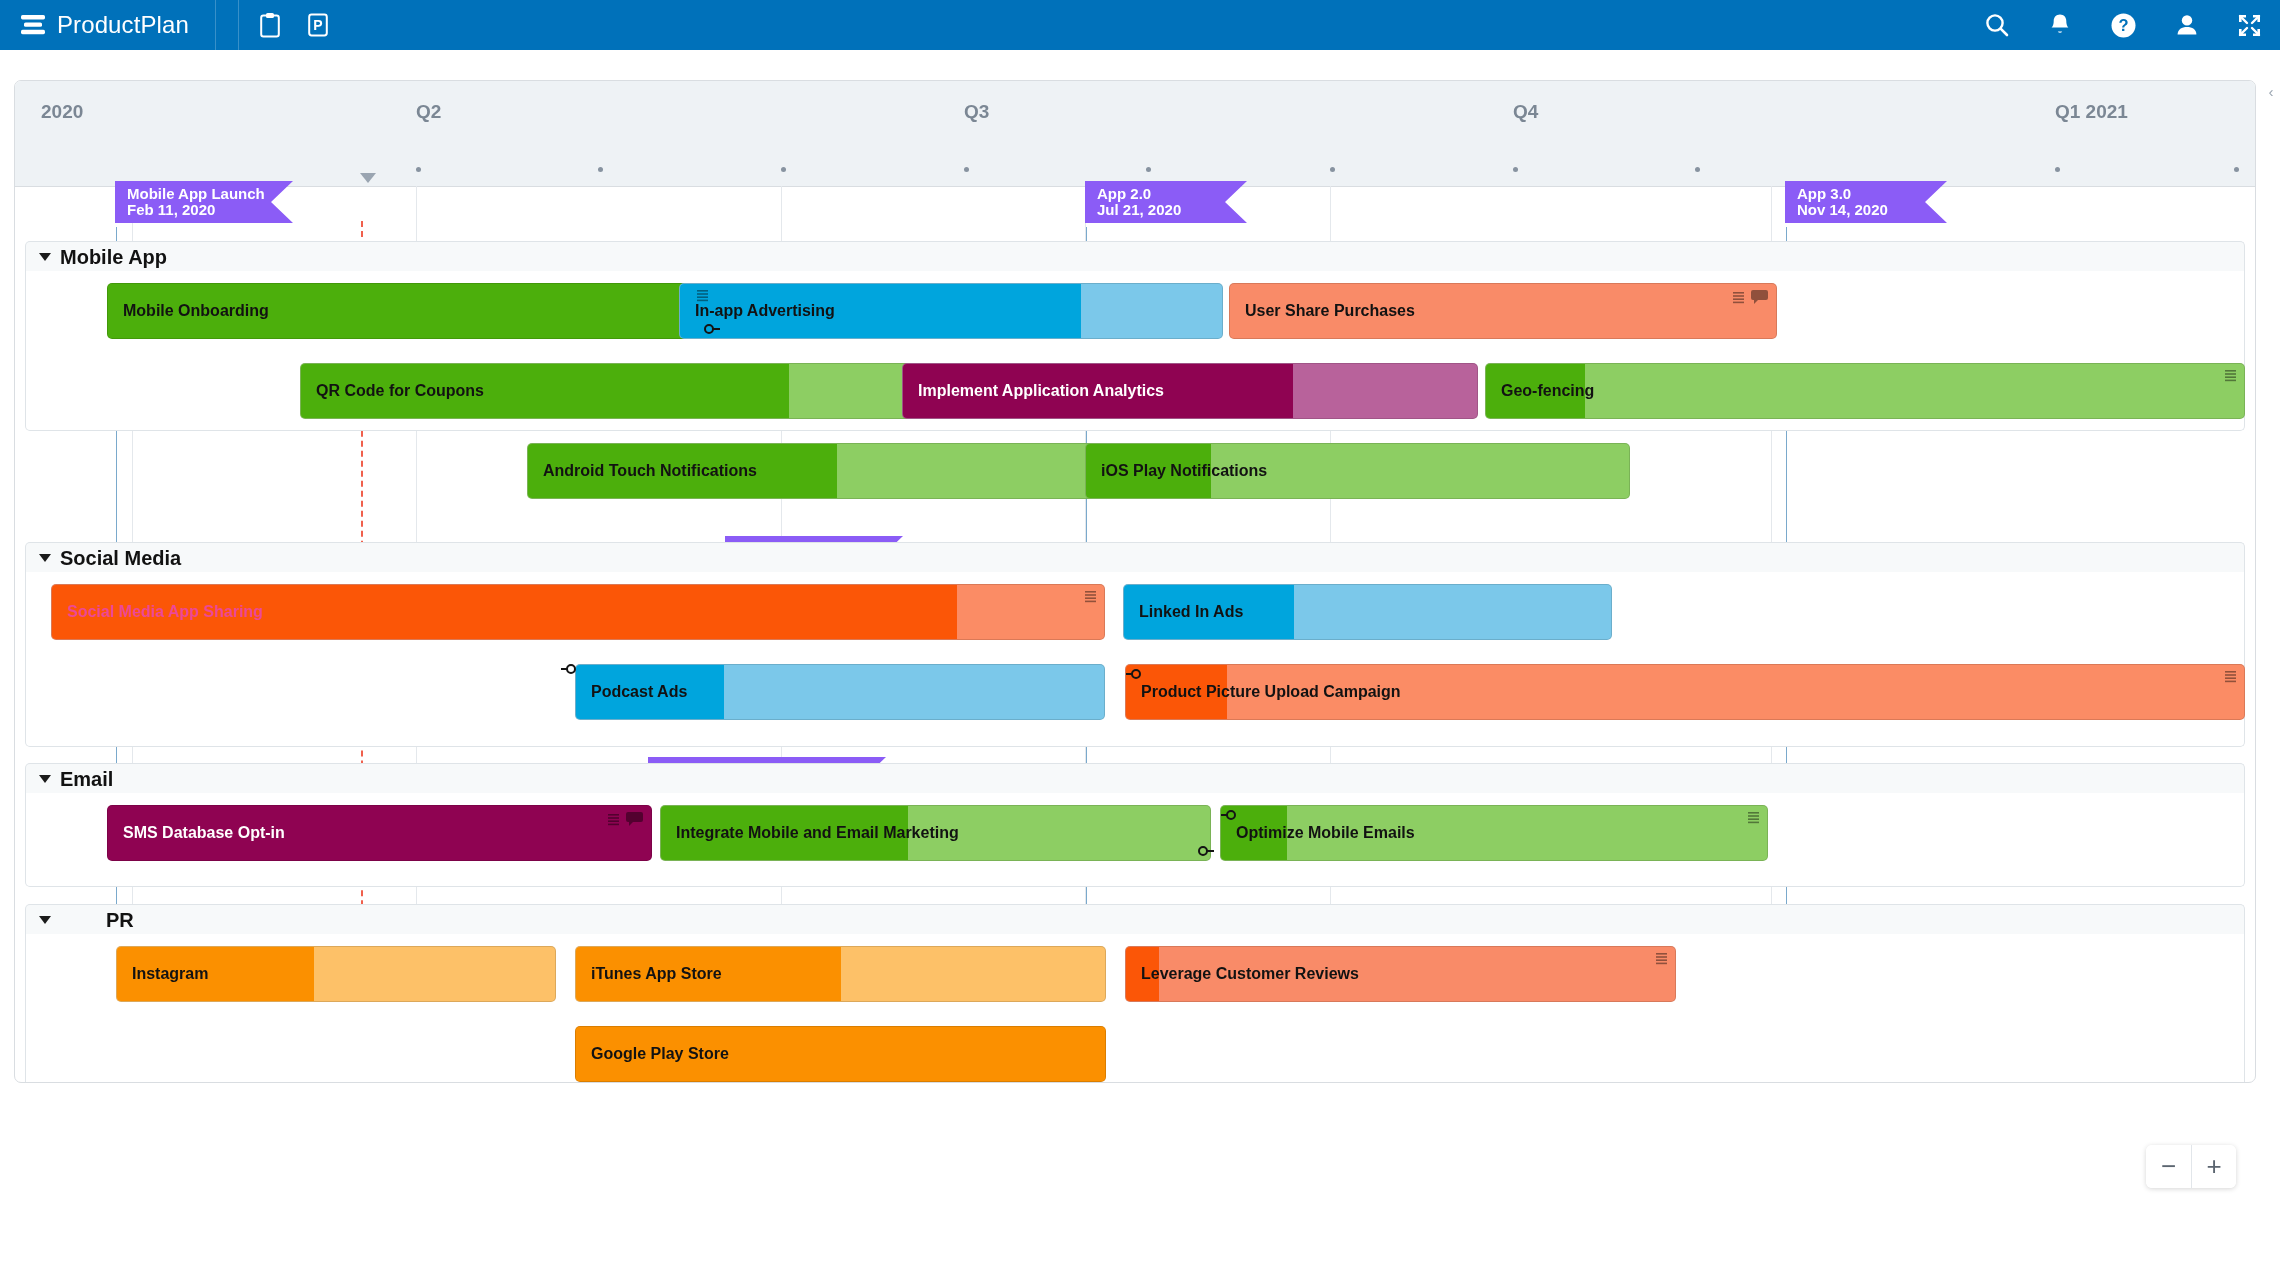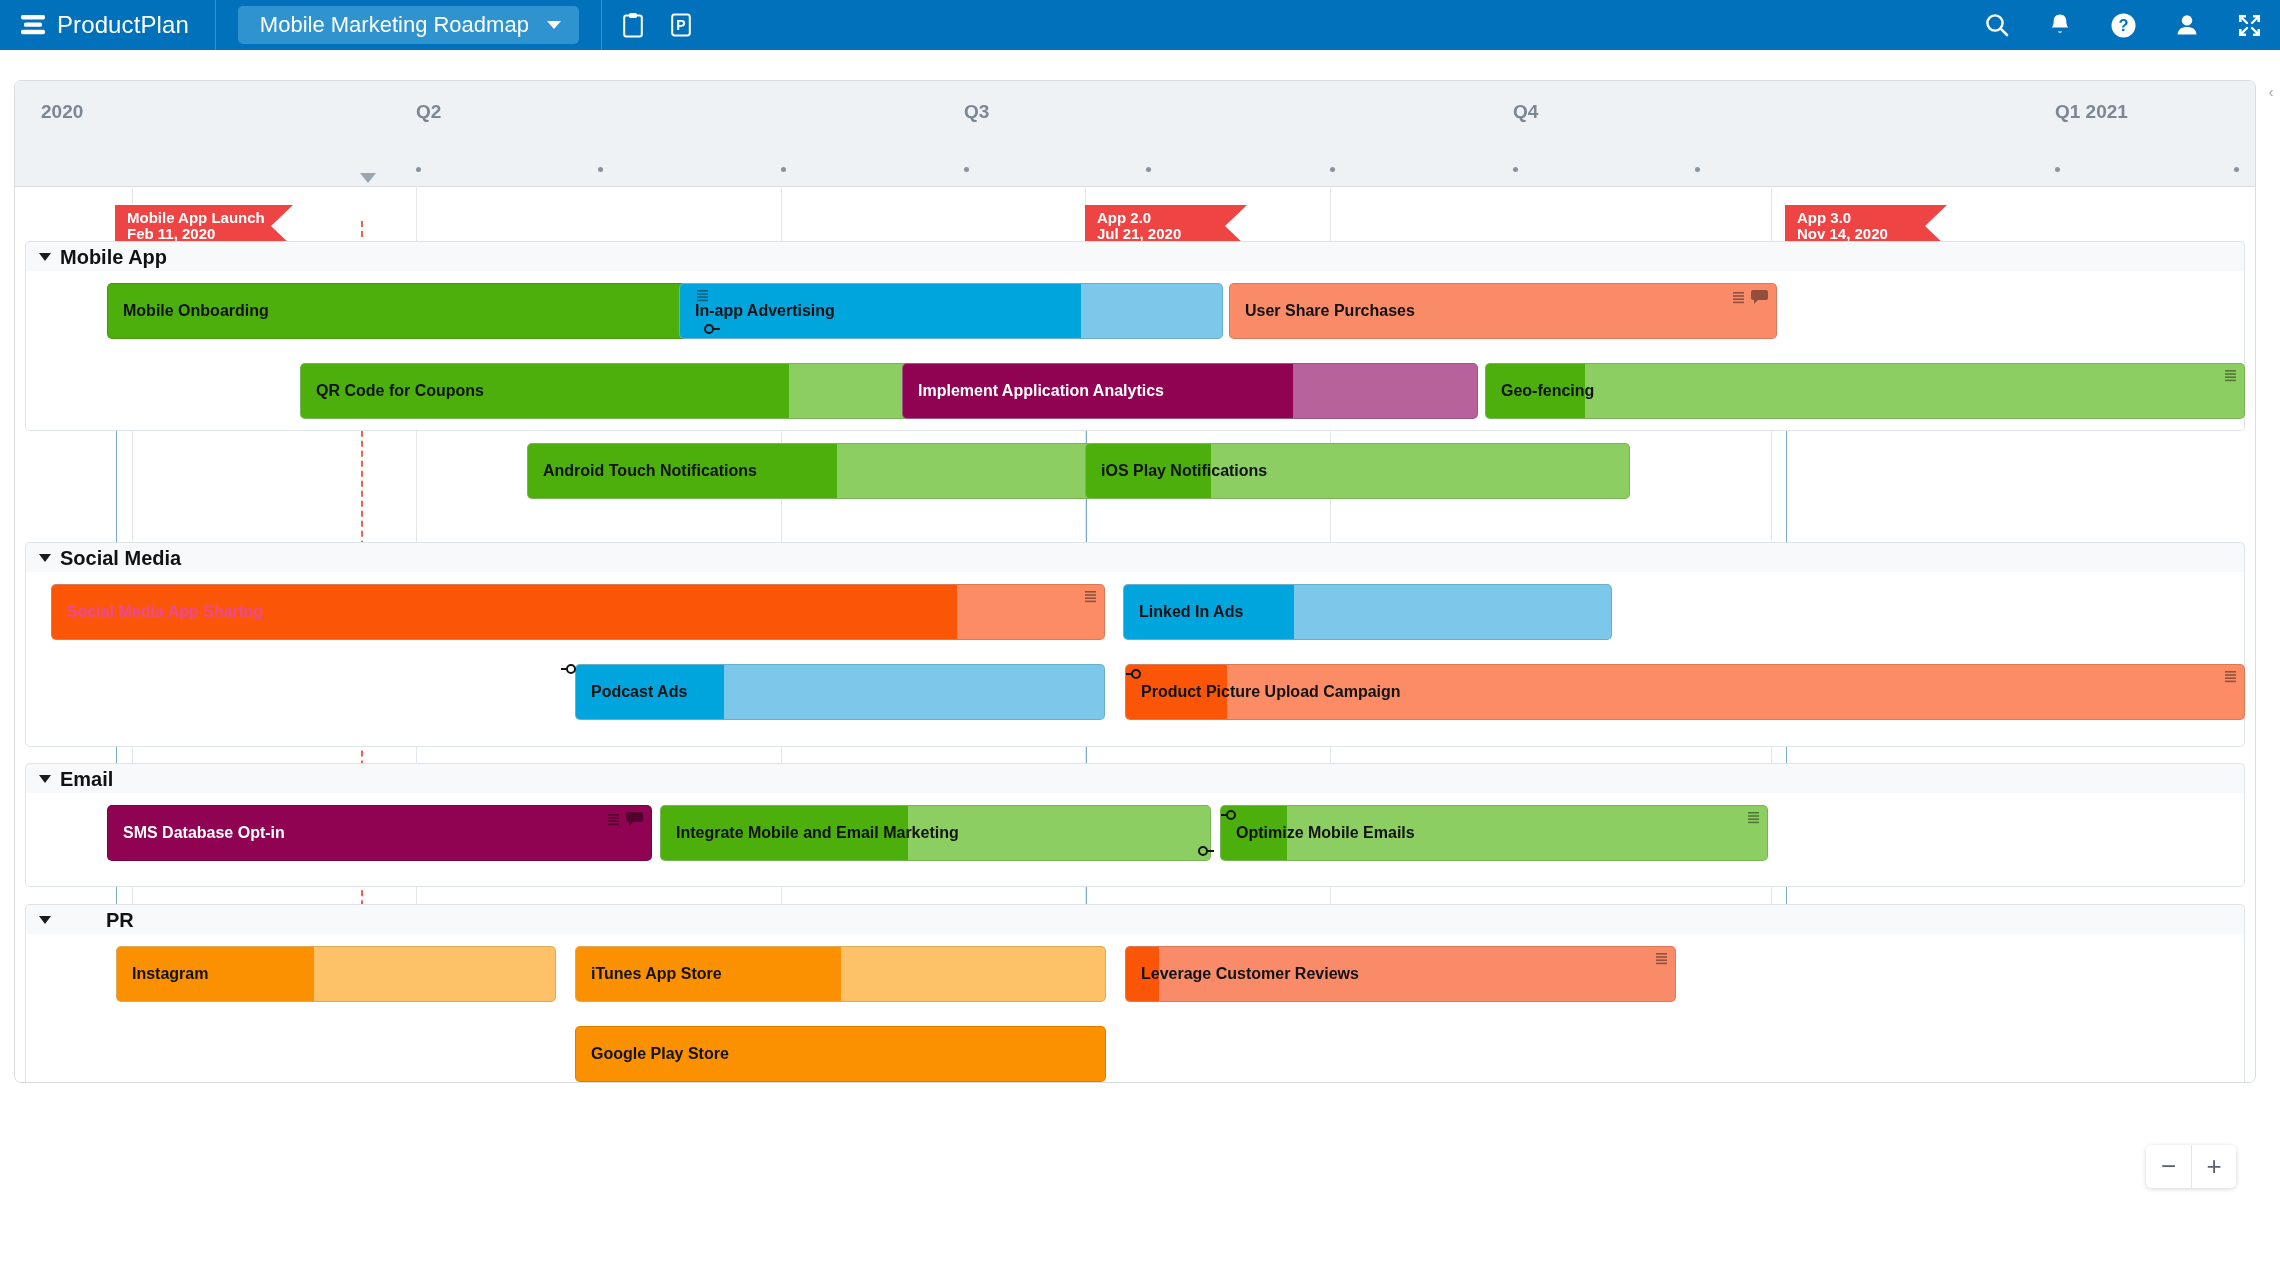--- a/index.html
+++ b/index.html
@@ -132,27 +132,26 @@
     width: 0; height: 0;
     border-left: 8px solid transparent;
     border-right: 8px solid transparent;
     border-top: 10px solid #9aa5b1;
   }
 
   
   .flag {
     position: absolute;
     height: 42px;
-    background: #ef4444;
+    background: #8b5cf6;
     color: #ffffff;
     padding: 5px 34px 5px 12px;
     box-sizing: border-box;
     cursor: pointer;
     clip-path: polygon(0 0, 100% 0, calc(100% - 22px) 50%, 100% 100%, 0 100%);
-    margin-top: 24px;
   }
   .flag-title {
     display: block;
     font-size: 15px;
     font-weight: bold;
     line-height: 16px;
     white-space: nowrap;
   }
   .flag-date {
     display: block;
@@ -317,24 +316,20 @@
   <div class="topbar">
     <div class="brand">
       <svg class="brand-logo" viewBox="0 0 26 22">
         <rect x="1" y="1" width="24" height="4.4" rx="1.6" fill="#ffffff"></rect>
         <rect x="4" y="8.4" width="18" height="4.4" rx="1.6" fill="#ffffff"></rect>
         <rect x="1" y="15.8" width="24" height="4.4" rx="1.6" fill="#ffffff"></rect>
       </svg>
       <span class="brand-name">ProductPlan</span>
     </div>
     <div class="topbar-sep"></div>
-    <div class="doc-chip">
-      <span class="doc-chip-label">Mobile Marketing Roadmap</span>
-      <span class="caret-down"></span>
-    </div>
     <div class="chip-gap"></div>
     <div class="topbar-sep"></div>
     <div class="tool-icons">
       <svg class="ic" width="22" height="26" viewBox="0 0 22 26">
         <rect x="2.2" y="3.5" width="17.6" height="21" rx="2.2" fill="none" stroke="#ffffff" stroke-width="2"></rect>
         <rect x="7" y="1" width="8" height="5" rx="1.6" fill="#ffffff"></rect>
       </svg>
       <svg class="ic" width="22" height="26" viewBox="0 0 22 26">
         <rect x="2.2" y="2.5" width="17.6" height="21" rx="2.4" fill="none" stroke="#ffffff" stroke-width="2"></rect>
         <text x="11" y="18" text-anchor="middle" font-size="14" font-weight="bold" fill="#ffffff" font-family="Liberation Sans, sans-serif">P</text>

